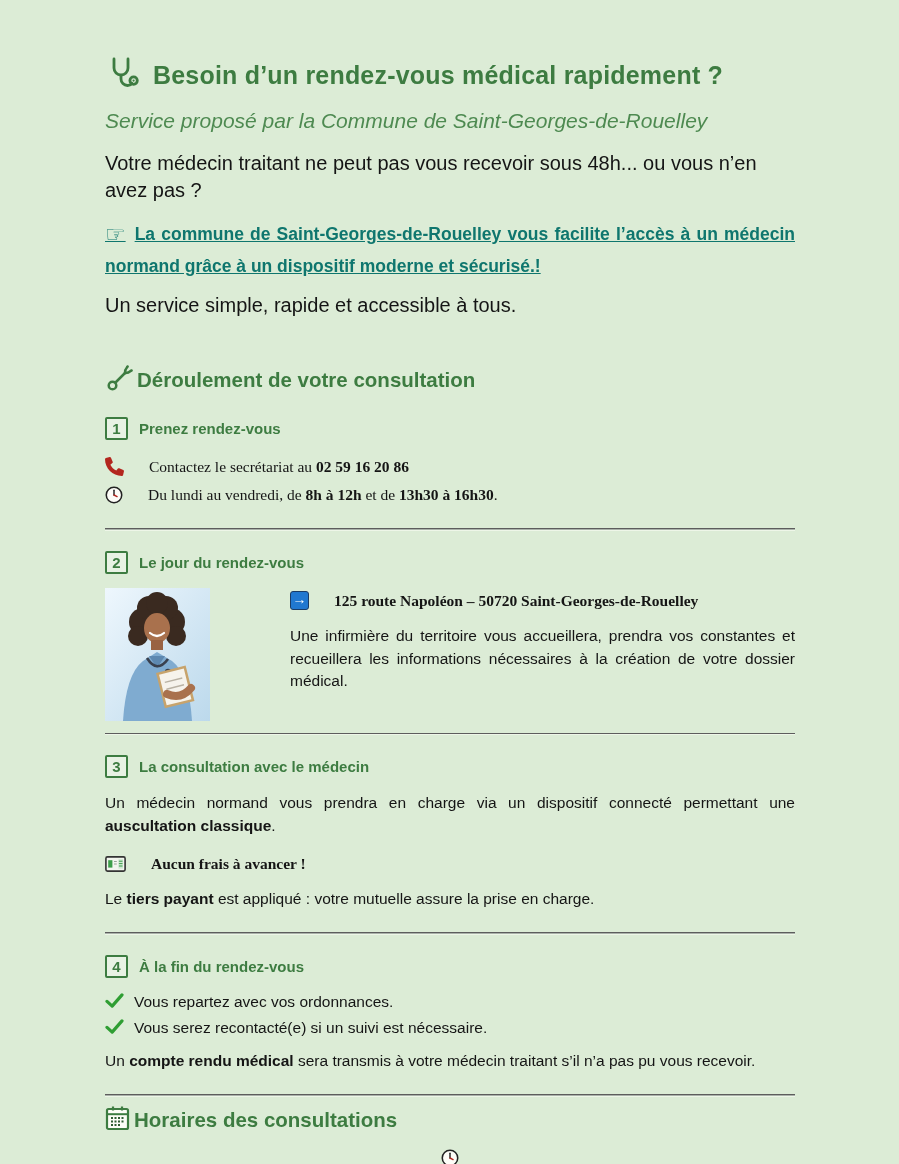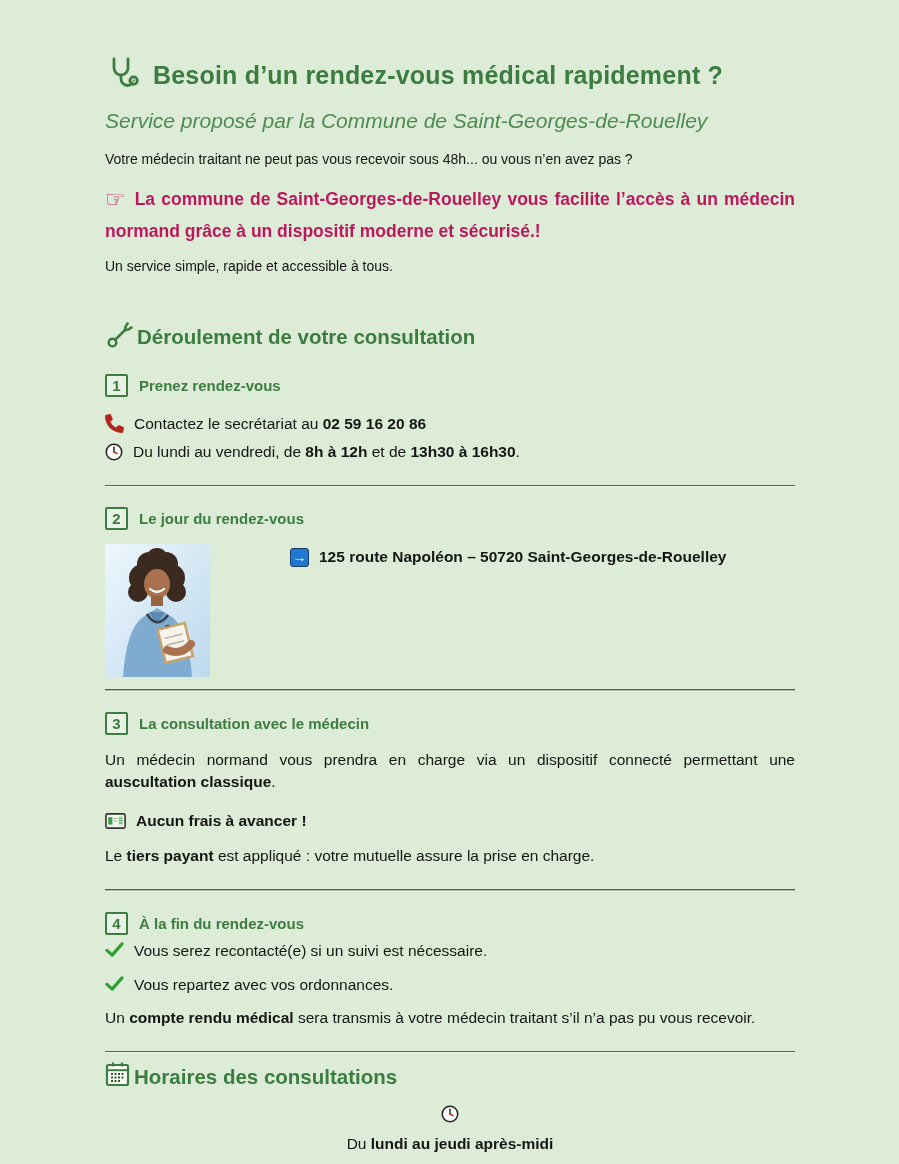--- a/index.html
+++ b/index.html
@@ -19,46 +19,46 @@
   
   .title-row { display: flex; align-items: center; gap: 12px; }
   .title-row h1 {
     margin: 0; font-size: 25px; font-weight: 700;
     color: #3d7c41; letter-spacing: .2px;
   }
   .subtitle {
     margin: 14px 0 0 0; font-size: 21px; font-weight: 400;
     font-style: italic; color: #4e8a51;
   }
-  .body-text { margin: 17px 0 0 0; font-size: 14px; line-height: 1.35; }
+  .body-text { margin: 17px 0 0 0; font-size: 20px; line-height: 1.35; }
   .highlight {
     margin: 13px 0 12px 0; font-size: 17.5px; font-weight: 700;
-    color: #be185d; line-height: 1.55; text-align: justify;
+    color: #0f766e; line-height: 1.55; text-align: justify; text-decoration: underline;
   }
   .hand-glyph { font-size: 23px; font-weight: 400; margin-right: 9px; vertical-align: -2px; }
   .tagline { margin: 11px 0 0 0; }
 
   
   .section-row { display: flex; align-items: center; gap: 2px; margin-top: 44px; }
   .section-row h2 { margin: 0; font-size: 20.5px; font-weight: 700; color: #3d7c41; }
   .hours-row { margin-top: 8px; }
 
   .step-head { display: flex; align-items: center; gap: 11px; margin-top: 20px; }
   .numbox {
     width: 23px; height: 23px; flex: none;
     border: 2px solid #3d7c41; border-radius: 2px;
     background: rgba(255,255,255,.35);
     display: flex; align-items: center; justify-content: center;
     font-size: 15px; font-weight: 700; color: #3d7c41;
   }
   .step-head h3 { margin: 0; font-size: 15px; font-weight: 700; color: #3d7c41; }
 
   .icon-line {
-    display: flex; align-items: center; gap: 10px;
-    font-size: 15.5px; margin-top: 7px; line-height: 1.4;
+    display: flex; align-items: center; gap: 25px;
+    font-size: 15.5px; margin-top: 7px; line-height: 1.4; font-family: Liberation Serif, serif;
   }
   .icon-line.first { margin-top: 16px; }
   .icon-line .ic { flex: none; display: inline-flex; align-items: center; justify-content: center; }
   .icon-line b { font-weight: 700; }
 
   .divider {
     border: none; height: 2.5px; width: 100%;
     background: #a9b1a9;
     border-top: 1.5px solid #5d5d5d;
     border-bottom: 1px solid #eef6e8;
@@ -190,20 +190,21 @@
           <line x1="61" y1="99" x2="79" y2="99" stroke="#b9b2a4" stroke-width="1.5"></line>
         </g>
         <path d="M86 100 Q76 112 62 106" stroke="#a9714d" stroke-width="8" fill="none" stroke-linecap="round"></path>
       </svg>
     </div>
     <div class="step2-text">
       <div class="icon-line">
         <span class="arrow-box">→</span>
         <span><b>125 route Napoléon – 50720 Saint-Georges-de-Rouelley</b></span>
       </div>
+      <p class="para">Une infirmière du territoire vous accueillera, prendra vos constantes et recueillera les informations nécessaires à la création de votre dossier médical.</p>
     </div>
   </div>
 
   <hr class="divider tight">
 
   <div class="step-head">
     <span class="numbox">3</span>
     <h3>La consultation avec le médecin</h3>
   </div>
 
@@ -226,35 +227,35 @@
   </div>
   <p class="para" style="margin-top:13px; text-align:left;"><span>Le </span><b>tiers payant</b><span> est appliqué : votre mutuelle assure la prise en charge.</span></p>
 
   <hr class="divider">
 
   <div class="step-head">
     <span class="numbox">4</span>
     <h3>À la fin du rendez-vous</h3>
   </div>
 
-  <div class="check-line">
+  <div class="check-line first">
     <span class="ic">
       <svg width="19" height="15" viewBox="0 0 20 16">
           <path d="M2 9 L7.5 14 L18 2" fill="none" stroke="#2f9e33" stroke-width="3.4" stroke-linecap="round" stroke-linejoin="round"></path>
         </svg>
     </span>
-    <span>Vous serez recontacté(e) si un suivi est nécessaire.</span>
-  </div>
-  <div class="check-line first">
+    <span>Vous repartez avec vos ordonnances.</span>
+  </div>
+  <div class="check-line">
     <span class="ic">
       <svg width="19" height="15" viewBox="0 0 20 16">
           <path d="M2 9 L7.5 14 L18 2" fill="none" stroke="#2f9e33" stroke-width="3.4" stroke-linecap="round" stroke-linejoin="round"></path>
         </svg>
     </span>
-    <span>Vous repartez avec vos ordonnances.</span>
+    <span>Vous serez recontacté(e) si un suivi est nécessaire.</span>
   </div>
 
   <p class="para" style="margin-top:12px;"><span>Un </span><b>compte rendu médical</b><span> sera transmis à votre médecin traitant s’il n’a pas pu vous recevoir.</span></p>
 
   <hr class="divider">
 
   <div class="section-row hours-row">
     <span class="ic">
       <svg width="27" height="27" viewBox="0 0 27 27" fill="none">
         <rect x="2" y="4" width="21" height="20" rx="1.5" fill="#fdfdf8" stroke="#3d7c41" stroke-width="2.2"></rect>

